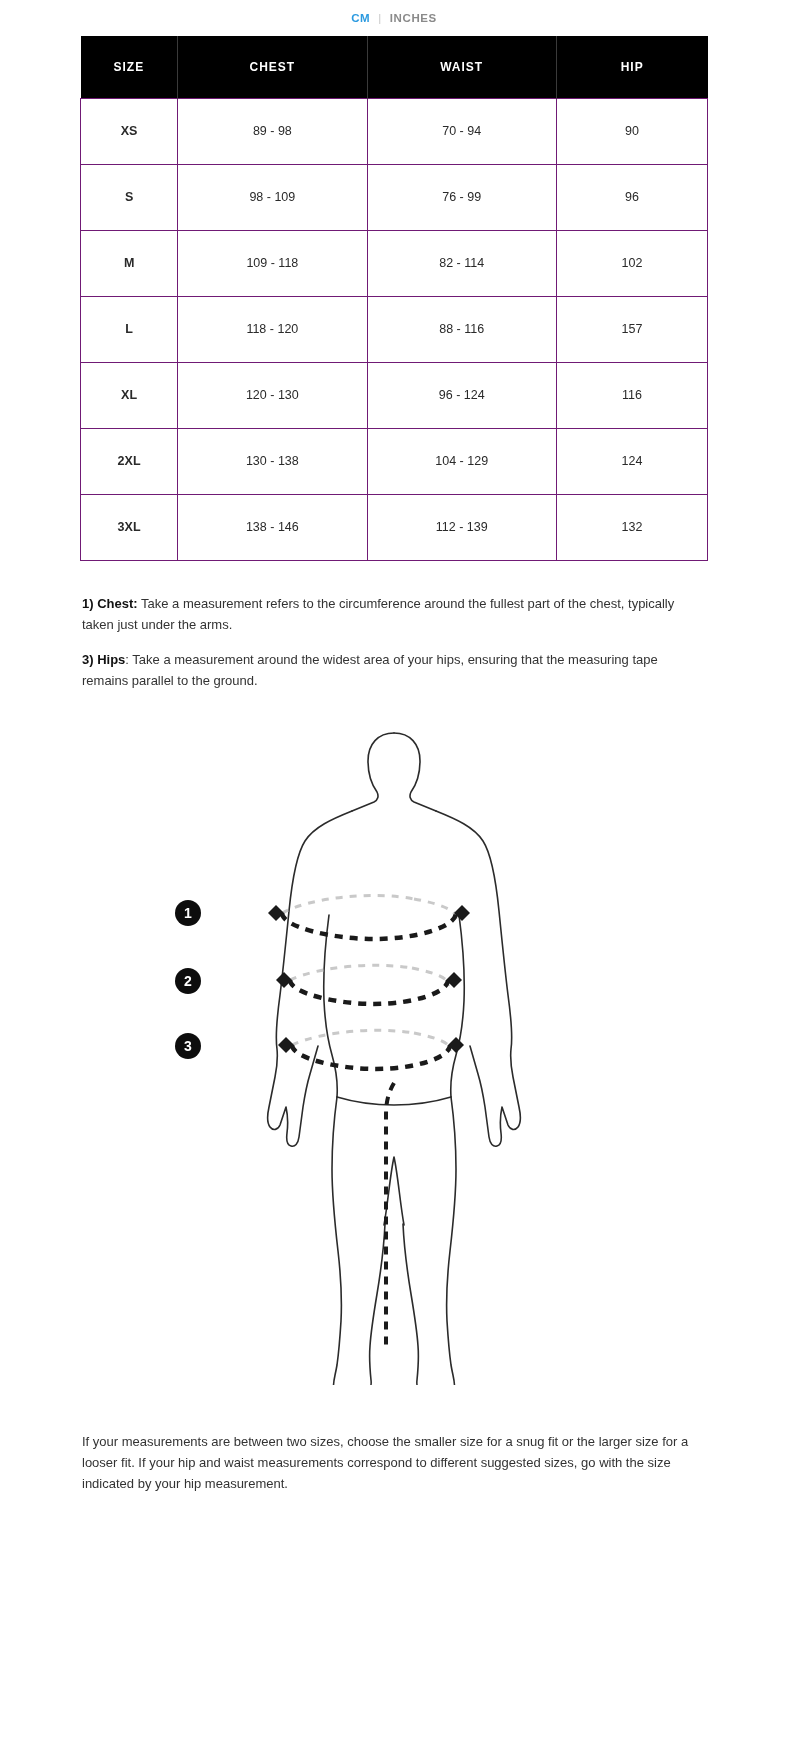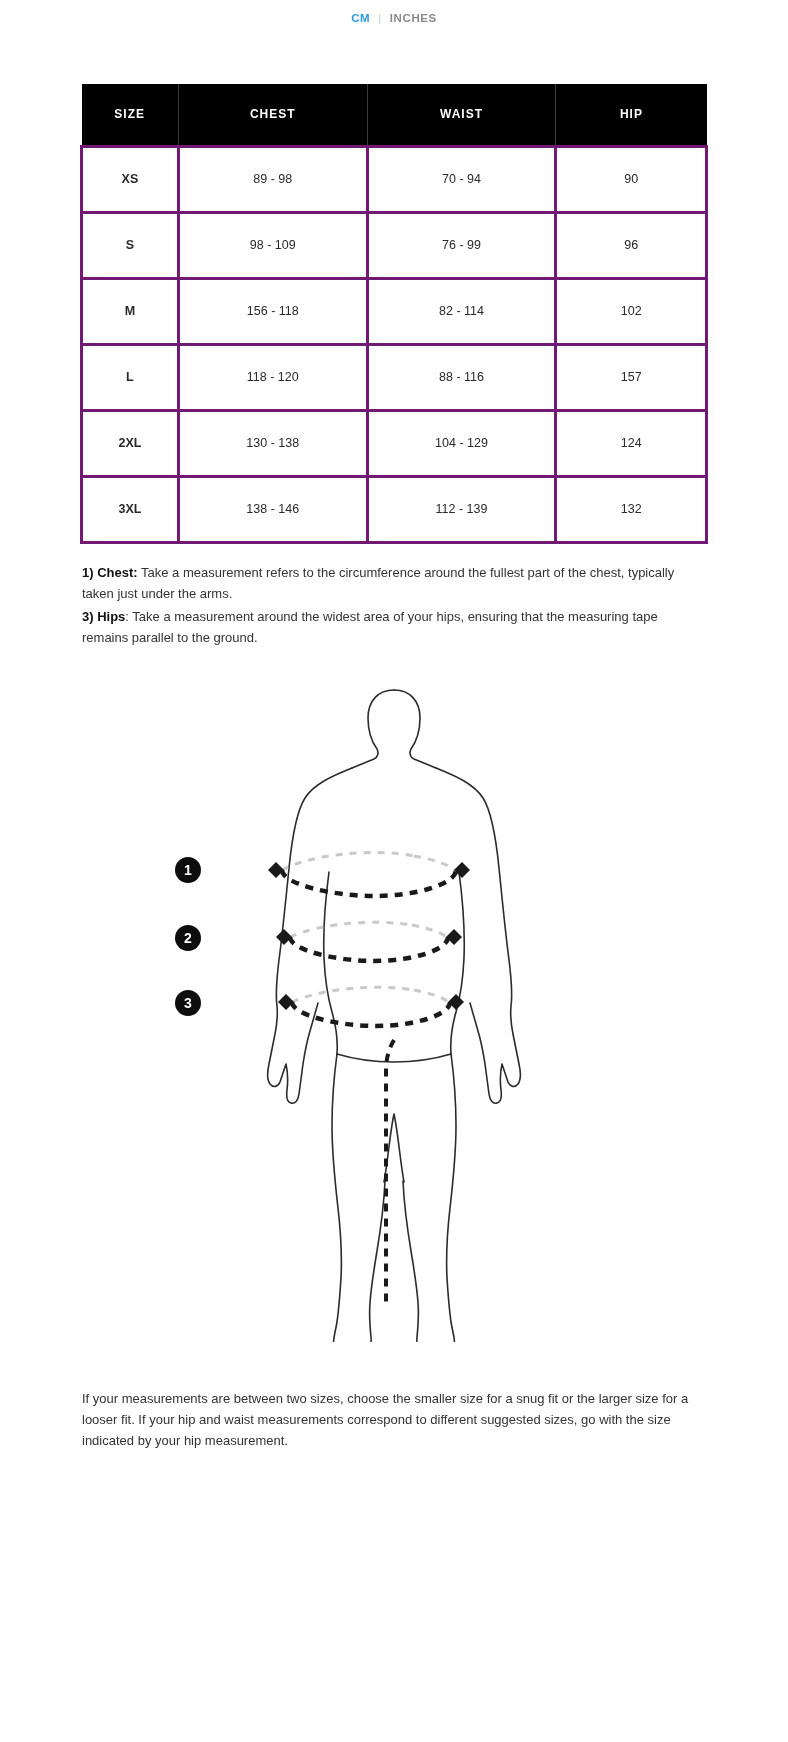--- a/index.html
+++ b/index.html
@@ -30,39 +30,39 @@
     letter-spacing: 0.6px;
   }
   .unit-bar .unit {
     cursor: pointer;
     color: #8a8a8a;
   }
   .unit-bar .unit.active { color: #2b9ae0; }
   .unit-bar .sep { color: #c9c9c9; font-weight: normal; }
 
   
-  .table-wrap { padding: 0 10px; margin-top: 48px; }
+  .table-wrap { padding: 0 10px; }
   table.size-table {
     width: 100%;
     border-collapse: collapse;
     table-layout: fixed;
   }
   table.size-table th {
     background: #000000;
     color: #ffffff;
     font-size: 12px;
     font-weight: bold;
     letter-spacing: 1px;
     height: 62px;
     border-right: 1px solid #3a3a3a;
     text-transform: uppercase;
   }
   table.size-table th:last-child { border-right: none; }
   table.size-table td {
-    border: 3px solid #701a75;
+    border: 1px solid #701a75;
     height: 66px;
     text-align: center;
     font-size: 12.5px;
     color: #2a2a2a;
   }
   table.size-table td.size-cell {
     font-weight: bold;
     font-size: 12.5px;
   }
   col.c-size { width: 15.5%; }
@@ -70,21 +70,21 @@
   col.c-waist { width: 30.2%; }
   col.c-hip { width: 24.1%; }
 
   
   .notes {
     padding: 18px 12px 0 12px;
     font-size: 13px;
     line-height: 1.62;
     color: #333333;
   }
-  .notes p { margin: 0 0 2px 0; }
+  .notes p { margin: 14px 0 2px 0; }
   .notes b { font-weight: bold; color: #111111; }
 
   
   .figure-area {
     margin-top: 34px;
     display: flex;
     justify-content: center;
     align-items: flex-start;
     height: 680px;
   }
@@ -134,29 +134,35 @@
           <td>90</td>
         </tr>
         <tr>
           <td class="size-cell">S</td>
           <td>98 - 109</td>
           <td>76 - 99</td>
           <td>96</td>
         </tr>
         <tr>
           <td class="size-cell">M</td>
-          <td>156 - 118</td>
+          <td>109 - 118</td>
           <td>82 - 114</td>
           <td>102</td>
         </tr>
         <tr>
           <td class="size-cell">L</td>
           <td>118 - 120</td>
           <td>88 - 116</td>
           <td>157</td>
+        </tr>
+        <tr>
+          <td class="size-cell">XL</td>
+          <td>120 - 130</td>
+          <td>96 - 124</td>
+          <td>116</td>
         </tr>
         <tr>
           <td class="size-cell">2XL</td>
           <td>130 - 138</td>
           <td>104 - 129</td>
           <td>124</td>
         </tr>
         <tr>
           <td class="size-cell">3XL</td>
           <td>138 - 146</td>

